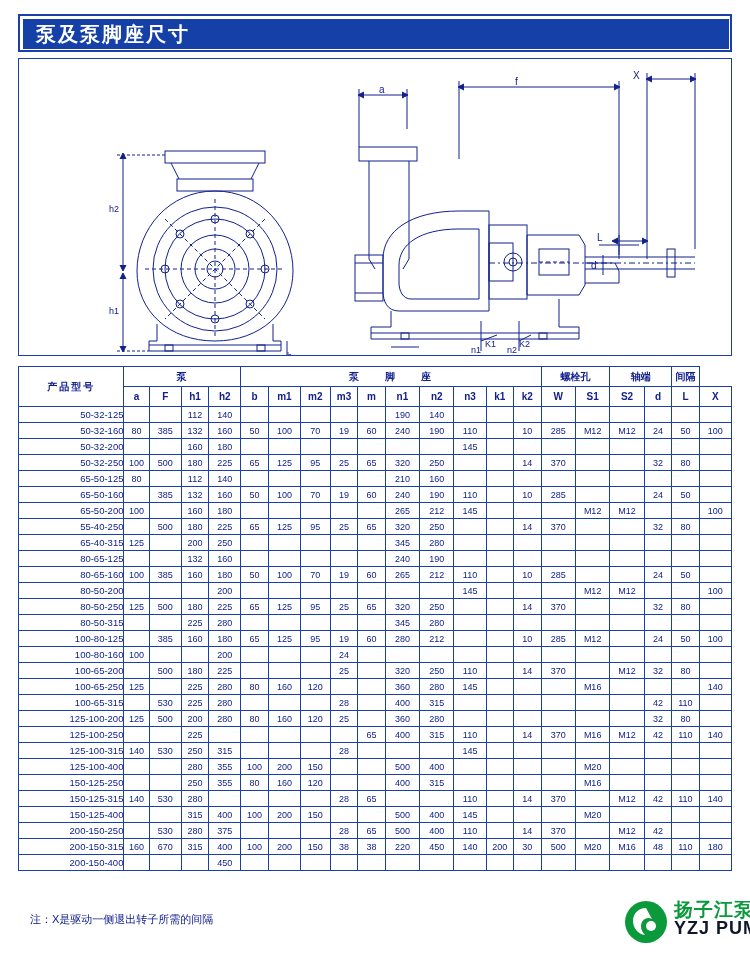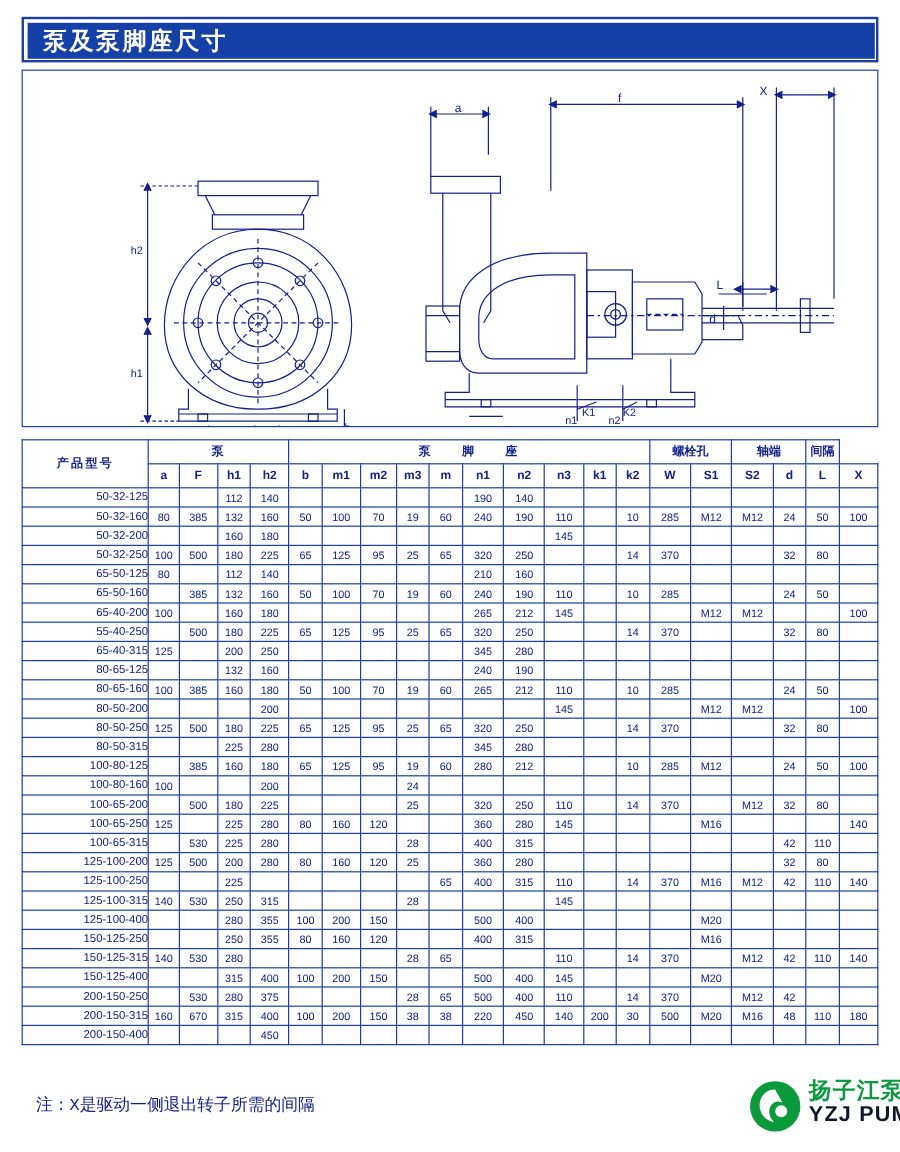--- a/index.html
+++ b/index.html
@@ -70,22 +70,22 @@
     text-align:right;
     padding-left:6px;
     font-size:9.5px;
   }
   .grp-top td{border-top:2px solid #1a3faa;}
   .hdr-mid{font-size:10px;letter-spacing:2px;}
 
   
   .note{
     position:absolute;left:30px;top:912px;
-    font-size:14px;color:#12208c;
-    font-family:Liberation Mono, monospace;
+    font-size:11px;color:#12208c;
+    font-family:Liberation Sans, sans-serif;
   }
 
   
   .logo{
     position:absolute;right:16px;bottom:16px;
     display:flex;align-items:flex-start;gap:6px;
   }
   .logo .mark{width:44px;height:44px;}
   .logo .txt{display:flex;flex-direction:column;line-height:1;}
   .logo .cn{
@@ -452,21 +452,21 @@
             <td></td>
             <td>10</td>
             <td>285</td>
             <td></td>
             <td></td>
             <td>24</td>
             <td>50</td>
             <td></td>
           </tr>
           <tr>
-            <td class="model">65-40-200</td>
+            <td class="model">65-50-200</td>
             <td>100</td>
             <td></td>
             <td>160</td>
             <td>180</td>
             <td></td>
             <td></td>
             <td></td>
             <td></td>
             <td></td>
             <td>265</td>

